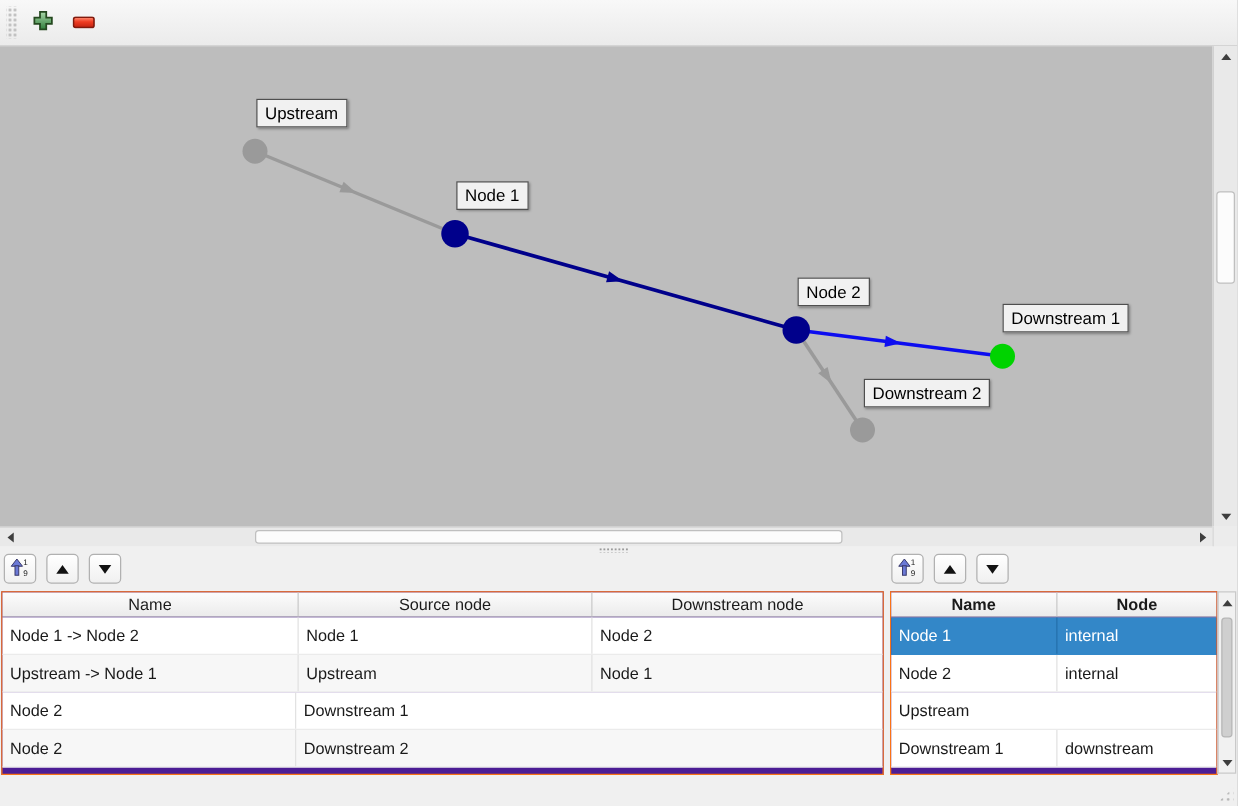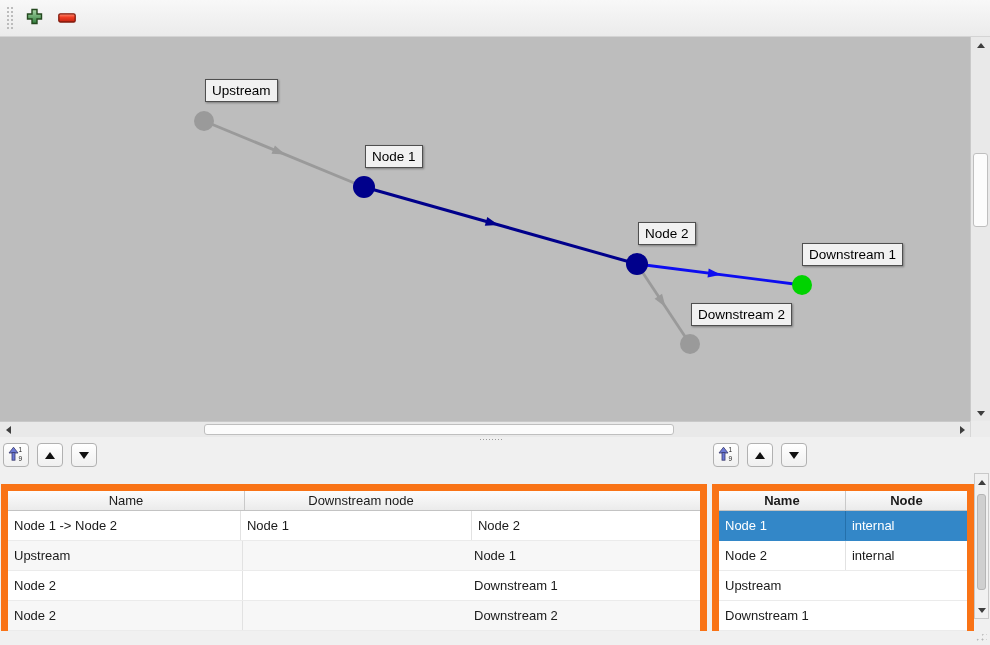--- a/index.html
+++ b/index.html
@@ -52,28 +52,28 @@
 
   
   .panel-toolbar { position:absolute; top:443px; display:flex; gap:8px; }
   .panel-toolbar.left { left:3px; } .panel-toolbar.right { left:713px; }
   .small-btn { width:26px; height:24px; border:1px solid #b1b1b1; border-radius:4px;
                background:linear-gradient(#ffffff,#f0f0f0); display:flex; align-items:center; justify-content:center; }
   .btri-up   { width:0;height:0;border-left:5px solid transparent;border-right:5px solid transparent;border-bottom:7px solid #111; }
   .btri-down { width:0;height:0;border-left:5px solid transparent;border-right:5px solid transparent;border-top:7px solid #111; }
 
   
-  .table { position:absolute; top:484px; background:#15803d; border:7px solid #f97316; }
+  .table { position:absolute; top:473px; background:#4c1d95; border:1px solid #f97316; }
   .edge-table { left:1px; width:706px; height:147px; }
   .node-table { left:712px; width:262px; height:147px; }
   .thead { display:flex; height:20px; background:linear-gradient(#fcfcfc,#ebebeb); border-bottom:1px solid #c3c3c3; }
   .th { text-align:center; line-height:19px; border-right:1px solid #c9c9c9; overflow:hidden; }
   .th:last-child { border-right:none; }
   .node-table .th { font-weight:bold; }
-  .trow { display:flex; height:30px; border-bottom:1px solid #ebebeb; background:#fff;justify-content:space-between; }
+  .trow { display:flex; height:30px; border-bottom:1px solid #ebebeb; background:#fff; }
   .trow.alt { background:#f7f7f7; }
   .td { padding-left:6px; line-height:29px; border-right:1px solid #e2e2e2; overflow:hidden; white-space:nowrap; }
   .td:last-child { border-right:none; }
   .c1 { width:237px; } .c2 { width:235px; } .c3 { width:232px; }
   .n1 { width:133px; } .n2 { width:127px; }
   .trow.selected { background:var(--sel,#3387c8); color:var(--selText,#fff); border-bottom:1px solid var(--sel,#3387c8); }
   .trow.selected .td { border-right:1px solid #2470ab; }
   .trow.selected .td:last-child { border-right:none; }
 
   
@@ -208,28 +208,30 @@
       <span class="btri-up"></span>
     </button>
     <button class="small-btn">
       <span class="btri-down"></span>
     </button>
   </div>
 
   <div class="table edge-table">
     <div class="thead">
       <div class="th c1">Name</div>
+      <div class="th c2">Source node</div>
       <div class="th c3">Downstream node</div>
     </div>
     <div class="trow">
       <div class="td c1">Node 1 -&gt; Node 2</div>
       <div class="td c2">Node 1</div>
       <div class="td c3">Node 2</div>
     </div>
     <div class="trow alt">
+      <div class="td c1">Upstream -&gt; Node 1</div>
       <div class="td c2">Upstream</div>
       <div class="td c3">Node 1</div>
     </div>
     <div class="trow">
       <div class="td c2">Node 2</div>
       <div class="td c3">Downstream 1</div>
     </div>
     <div class="trow alt">
       <div class="td c2">Node 2</div>
       <div class="td c3">Downstream 2</div>
@@ -247,20 +249,21 @@
     </div>
     <div class="trow">
       <div class="td n1">Node 2</div>
       <div class="td n2">internal</div>
     </div>
     <div class="trow">
       <div class="td n1">Upstream</div>
     </div>
     <div class="trow">
       <div class="td n1">Downstream 1</div>
+      <div class="td n2">downstream</div>
     </div>
   </div>
 
   <div class="tscroll">
     <div class="sb-arrow" style="top:1px;">
         <span class="tri-up"></span>
       </div>
     <div class="t-thumb"></div>
     <div class="sb-arrow" style="bottom:1px;">
         <span class="tri-down"></span>

